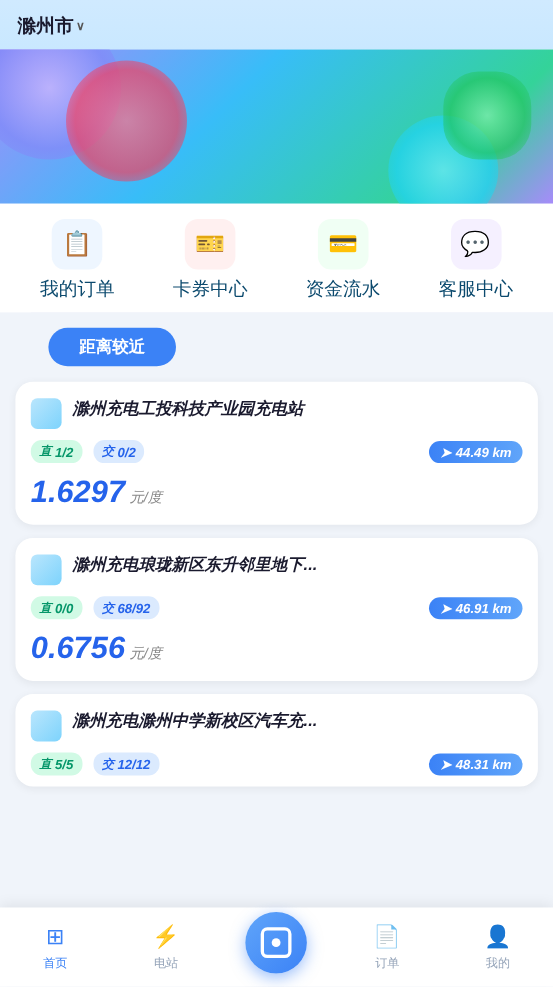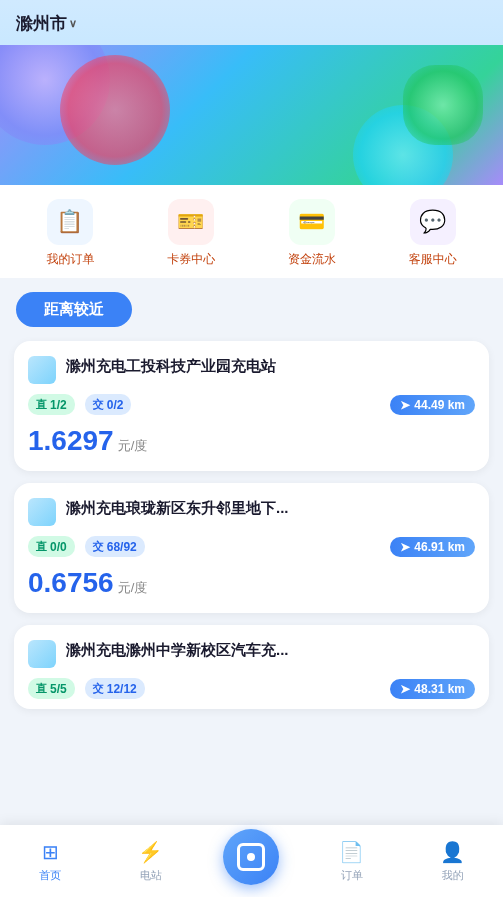--- a/index.html
+++ b/index.html
@@ -110,34 +110,35 @@
       gap: 6px;
       cursor: pointer;
     }
     .quick-action-icon {
       width: 46px; height: 46px;
       border-radius: 12px;
       display: flex; align-items: center; justify-content: center;
       font-size: 22px;
     }
     .quick-action-label {
-      font-size: 12px;
-      color: #c2410c;
+      font-size: 17px;
+      color: #0c4a6e;
     }
     .icon-orders { background: #eef6ff; }
     .icon-coupon { background: #fff0f0; }
     .icon-funds { background: #f0fff4; }
     .icon-service { background: #f5f0ff; }
 
     
     .filter-tabs {
       background: #f0f4fa;
       display: flex;
       gap: 0;
       padding: 14px 16px 10px;
+      margin-left: 28px;
     }
     .filter-tab {
       padding: 8px 28px;
       border-radius: 22px;
       font-size: 15px;
       font-weight: 600;
       cursor: pointer;
       border: none;
       outline: none;
     }
@@ -149,20 +150,21 @@
       background: #fff;
       color: #333;
     }
 
     
     .stations-list {
       padding: 4px 14px 80px;
       display: flex;
       flex-direction: column;
       gap: 12px;
+      font-style: italic;
     }
     .station-card {
       background: #fff;
       border-radius: 16px;
       padding: 14px 14px 14px;
       box-shadow: 0 2px 8px rgba(0,0,0,0.06);
     }
     .station-header {
       display: flex;
       align-items: flex-start;

